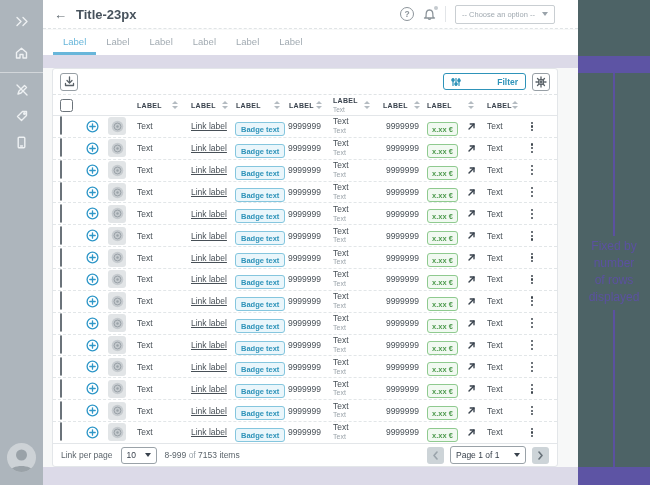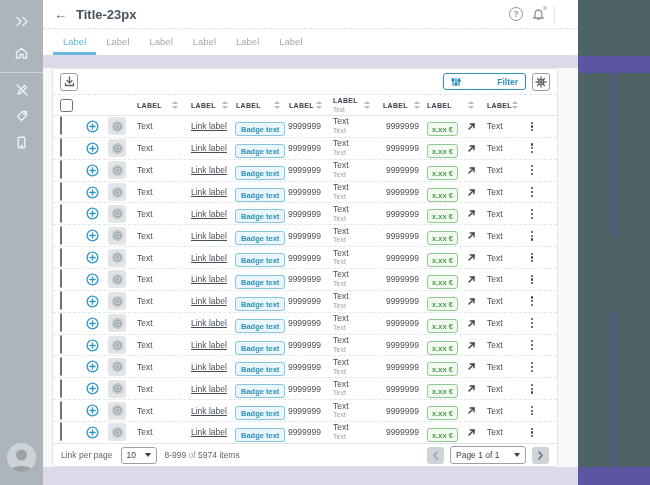--- a/index.html
+++ b/index.html
@@ -161,20 +161,24 @@
             <i style="font-style:normal">?</i>
           </span>
         <span class="bell-wrap">
           <svg width="13" height="14" viewBox="0 0 13 14">
               <path d="M3 10 C3 5 3.5 3 6.5 3 C9.5 3 10 5 10 10 L11.5 11 H1.5 Z"></path>
               <path d="M5.3 11.5 a1.3 1.3 0 0 0 2.4 0"></path>
             </svg>
           <span class="bell-dot"></span>
         </span>
         <span class="top-divider"></span>
+        <div class="top-select">
+          <span class="ph">-- Choose an option --</span>
+          <span class="chev"></span>
+        </div>
       </div>
     </div>
 
     <nav class="tabs">
       <div class="tab active">Label</div>
       <div class="tab">Label</div>
       <div class="tab">Label</div>
       <div class="tab">Label</div>
       <div class="tab">Label</div>
       <div class="tab">Label</div>
@@ -892,21 +896,21 @@
 
         <div class="tfoot">
           <span class="foot-lbl">Link per page</span>
           <div class="select sel-sm">
             <b>10</b>
             <span class="chev"></span>
           </div>
           <span class="foot-count">
             <span>8-999</span>
             <span class="of">of</span>
-            <span>5974 items</span>
+            <span>7153 items</span>
           </span>
           <div class="foot-right">
             <button class="pg-btn pg-prev">
               <svg width="7" height="9" viewBox="0 0 7 9">
                   <polyline points="5,1 2,4.5 5,8"></polyline>
                 </svg>
             </button>
             <div class="select sel-pg">
               <b>Page 1 of 1</b>
               <span class="chev"></span>
@@ -919,17 +923,23 @@
           </div>
         </div>
 
       </section>
     </div>
   </main>
 
   <aside class="annotation">
     <div class="ann-bar ann-bar-top"></div>
     <div class="ann-line l1"></div>
+    <div class="ann-text">
+      <div>Fixed by</div>
+      <div>number</div>
+      <div>of rows</div>
+      <div>displayed</div>
+    </div>
     <div class="ann-line l2"></div>
     <div class="ann-bar ann-bar-bottom"></div>
   </aside>
 
 </div>
 
 </body></html>

